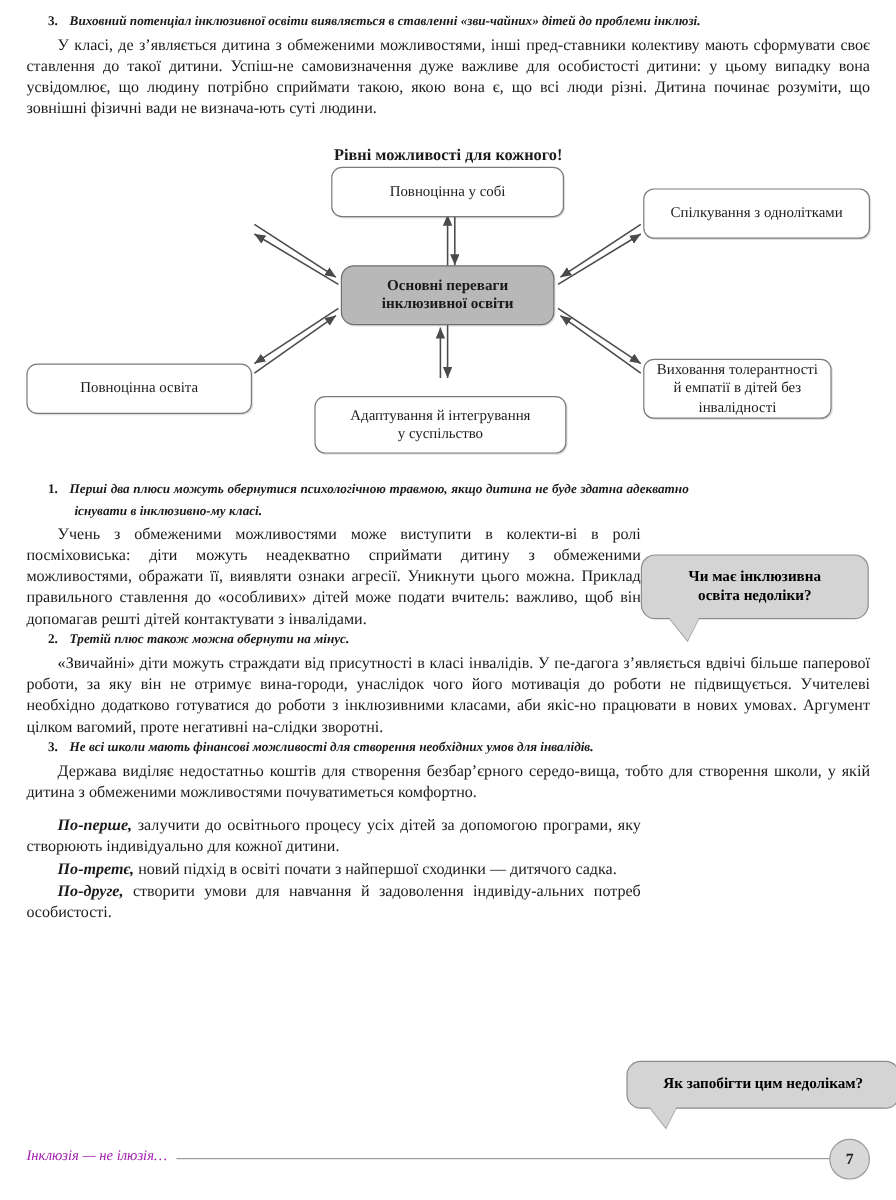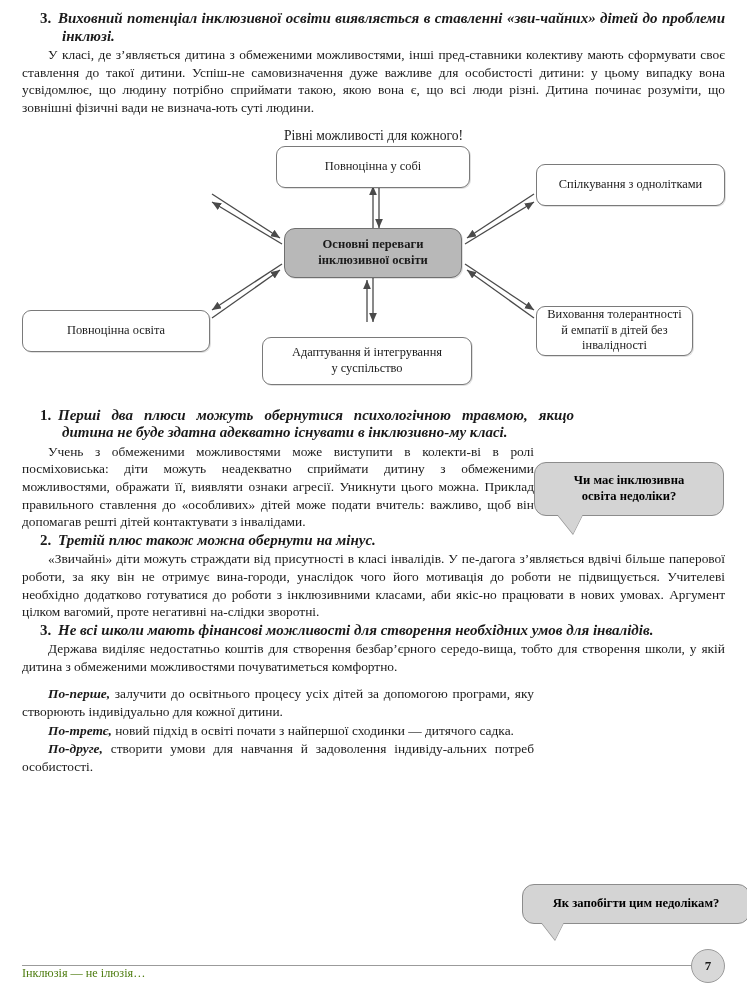--- a/index.html
+++ b/index.html
@@ -26,21 +26,21 @@
   .para {
     font-size: 13.4px;
     line-height: 17.6px;
     text-align: justify;
     text-indent: 26px;
     margin: 0 0 1px 0;
     hyphens: manual;
   }
 
   .numlead {
-    font-size: 15px;
+    font-size: 11px;
     line-height: 17.6px;
     text-align: justify;
     margin: 0 0 1px 0;
     font-weight: bold;
     font-style: italic;
     text-indent: 22px;
   }
   .numlead .num {
     font-weight: bold;
     font-style: normal;
@@ -52,23 +52,23 @@
   .numlead.hang .num {
     display: inline-block;
     width: 18px;
     margin-left: -22px;
   }
 
   .inline-bi { font-weight: bold; font-style: italic; }
 
   .centered-title {
     text-align: center;
-    font-weight: normal;
+    font-weight: bold;
     font-size: 13.6px;
-    margin: 11px 0 6px 0;
+    margin: 22px 0 6px 0;
   }
 
   
   .diagram {
     position: relative;
     width: 703px;
     height: 242px;
     margin: 0 auto;
   }
   .node {
@@ -165,25 +165,26 @@
   .footer .rule {
     position: absolute;
     left: 0;
     right: 0;
     top: 11px;
     border-top: 1px solid #9b9b9b;
   }
   .footer .fnote {
     position: absolute;
     left: 0;
-    top: 12px;
+    top: 2px;
     background: #ffffff;
     padding-right: 8px;
+    font-style: italic;
     font-size: 12.2px;
-    color: #4d7c0f;
+    color: #a21caf;
   }
   .footer .pagenum {
     position: absolute;
     right: 0;
     top: -5px;
     width: 32px;
     height: 32px;
     border-radius: 50%;
     background: #d8d8d8;
     border: 1px solid #9b9b9b;

